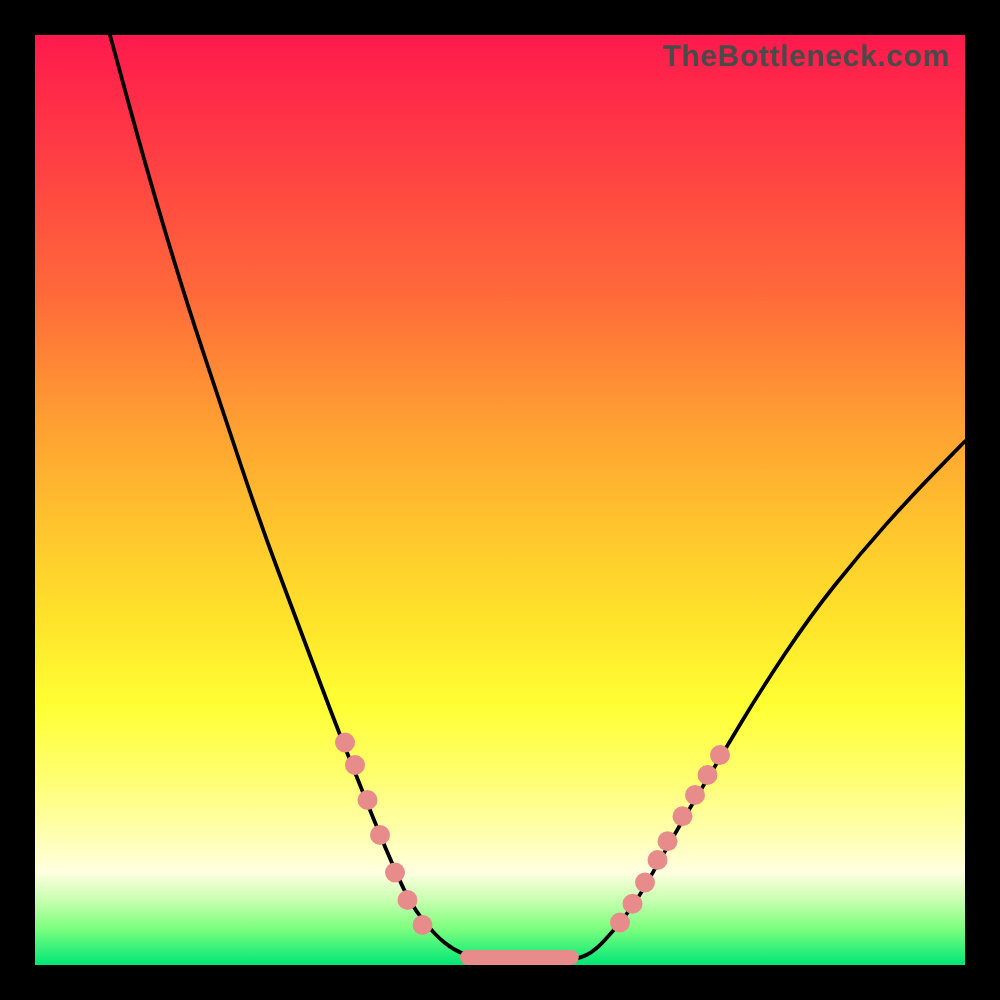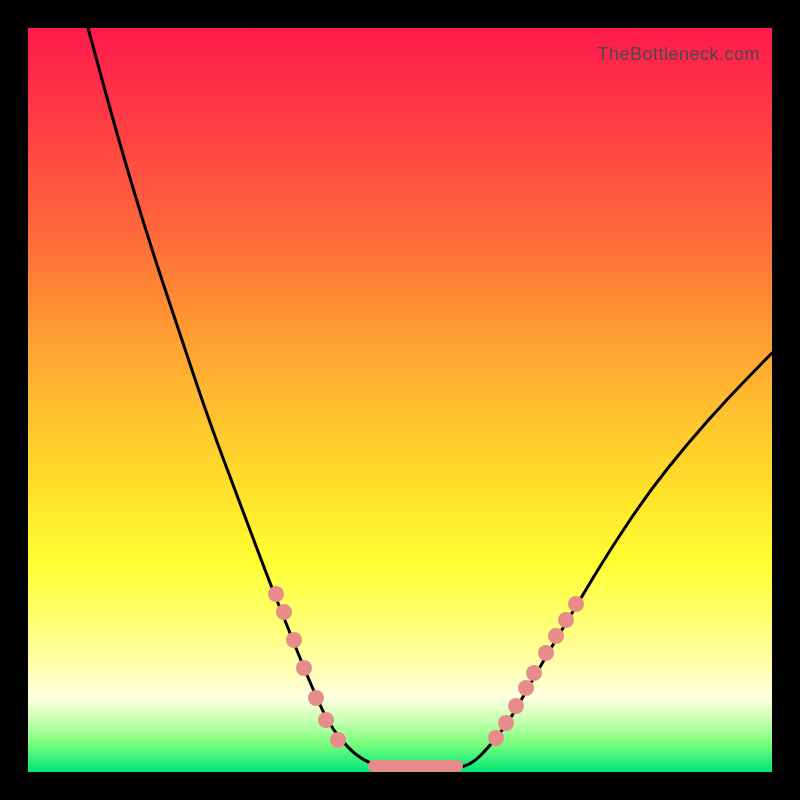--- a/index.html
+++ b/index.html
@@ -27,25 +27,25 @@
       #ffff73 80%,
       #ffffb0 86%,
       #ffffe0 90%,
       #c8ffb0 93%,
       #7fff7f 96%,
       #00e676 100%
     );
   }
   .watermark {
     position: absolute;
-    top: 16px;
+    top: 4px;
     right: 12px;
     font-family: Arial, Helvetica, sans-serif;
-    font-size: 18px;
-    font-weight: 400;
+    font-size: 24px;
+    font-weight: 700;
     color: #4a4a4a;
     letter-spacing: 0.5px;
   }
   svg.curve {
     position: absolute;
     left: 0;
     top: 0;
     width: 744px;
     height: 744px;
     overflow: visible;

